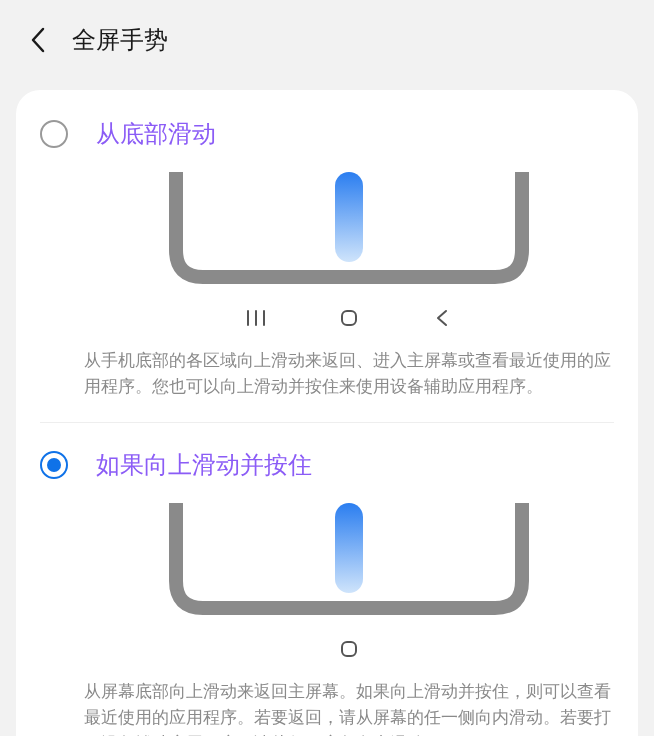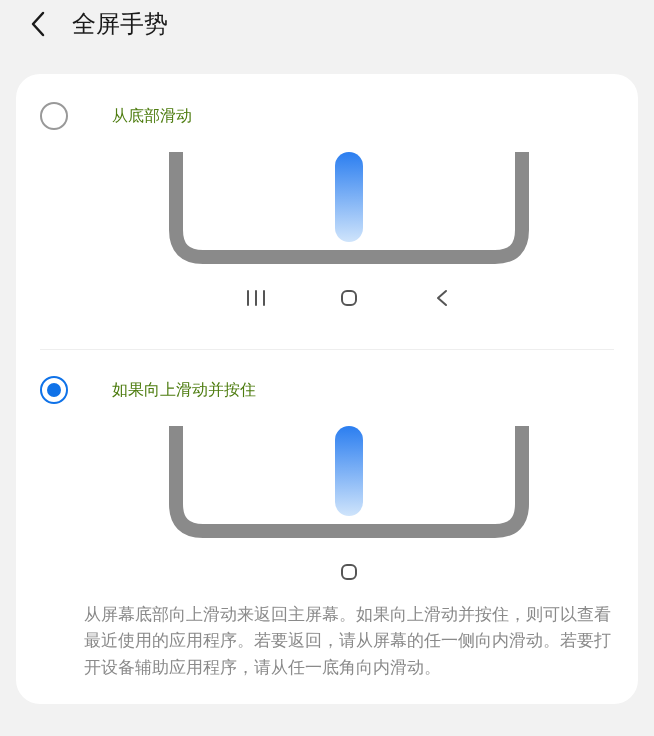--- a/index.html
+++ b/index.html
@@ -6,21 +6,21 @@
     body {
       font-family: -apple-system, BlinkMacSystemFont, "Segoe UI", Roboto, sans-serif;
       background: #f2f2f2;
       width: 654px;
       height: 736px;
       overflow: hidden;
     }
     .header {
       display: flex;
       align-items: center;
-      padding: 8px 20px 24px 24px;
+      padding: 24px 20px 24px 24px;
       background: #f2f2f2;
     }
     .back-icon {
       width: 28px;
       height: 28px;
       display: flex;
       align-items: center;
       justify-content: center;
       cursor: pointer;
       margin-right: 20px;
@@ -64,24 +64,23 @@
       position: absolute;
       width: 14px;
       height: 14px;
       background: #0f72e8;
       border-radius: 50%;
       top: 50%;
       left: 50%;
       transform: translate(-50%, -50%);
     }
     .option-title {
-      font-size: 16px;
-      color: #4d7c0f;
+      font-size: 24px;
+      color: #8b5cf6;
       font-weight: 400;
-      margin-left: 16px;
     }
     .illustration-wrap {
       padding-left: 44px;
     }
     .illustration {
       width: 360px;
       height: 130px;
       margin: 0 auto;
       position: relative;
     }
@@ -162,20 +161,21 @@
           <svg width="22" height="20" viewBox="0 0 22 20">
               <rect x="4" y="3" width="14" height="14" rx="5" stroke="#555" stroke-width="2" fill="none"></rect>
             </svg>
         </span>
         <span class="nav-ic">
           <svg width="22" height="20" viewBox="0 0 22 20">
               <path d="M15 3 L7 10 L15 17" stroke="#555" stroke-width="2" fill="none" stroke-linecap="round" stroke-linejoin="round"></path>
             </svg>
         </span>
       </div>
+      <div class="desc">从手机底部的各区域向上滑动来返回、进入主屏幕或查看最近使用的应用程序。您也可以向上滑动并按住来使用设备辅助应用程序。</div>
     </div>
   </div>
 
   <div class="divider"></div>
 
   <div class="option">
     <div class="option-header">
       <div class="radio radio-checked"></div>
       <div class="option-title">如果向上滑动并按住</div>
     </div>

